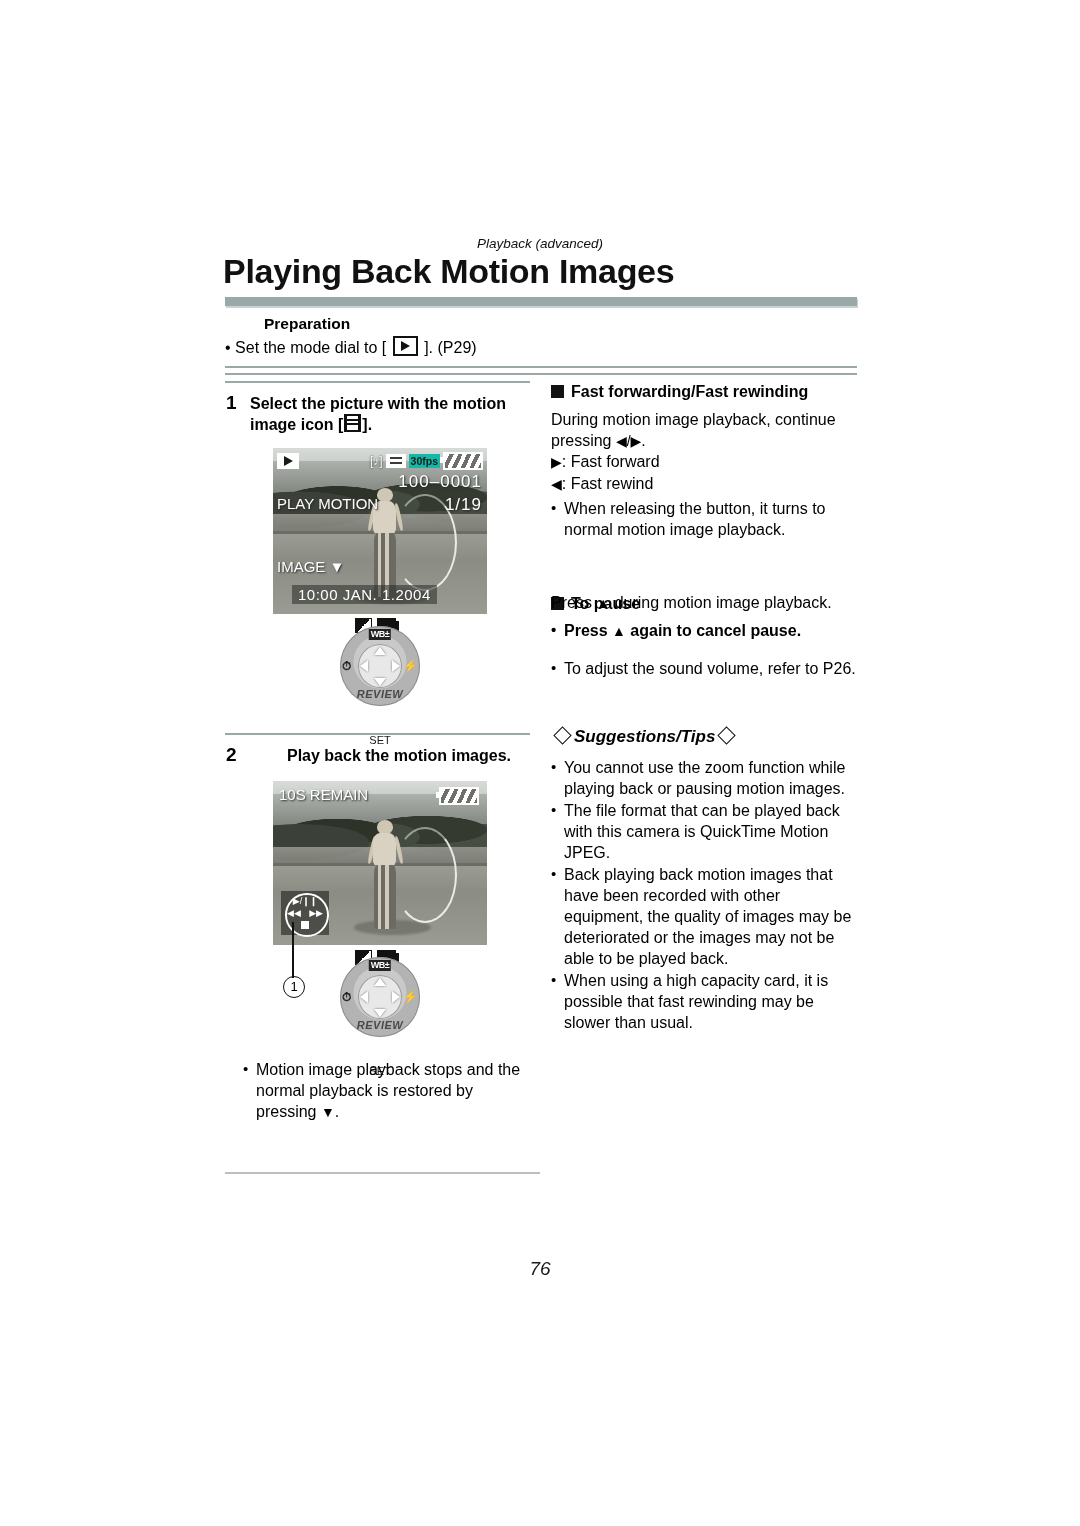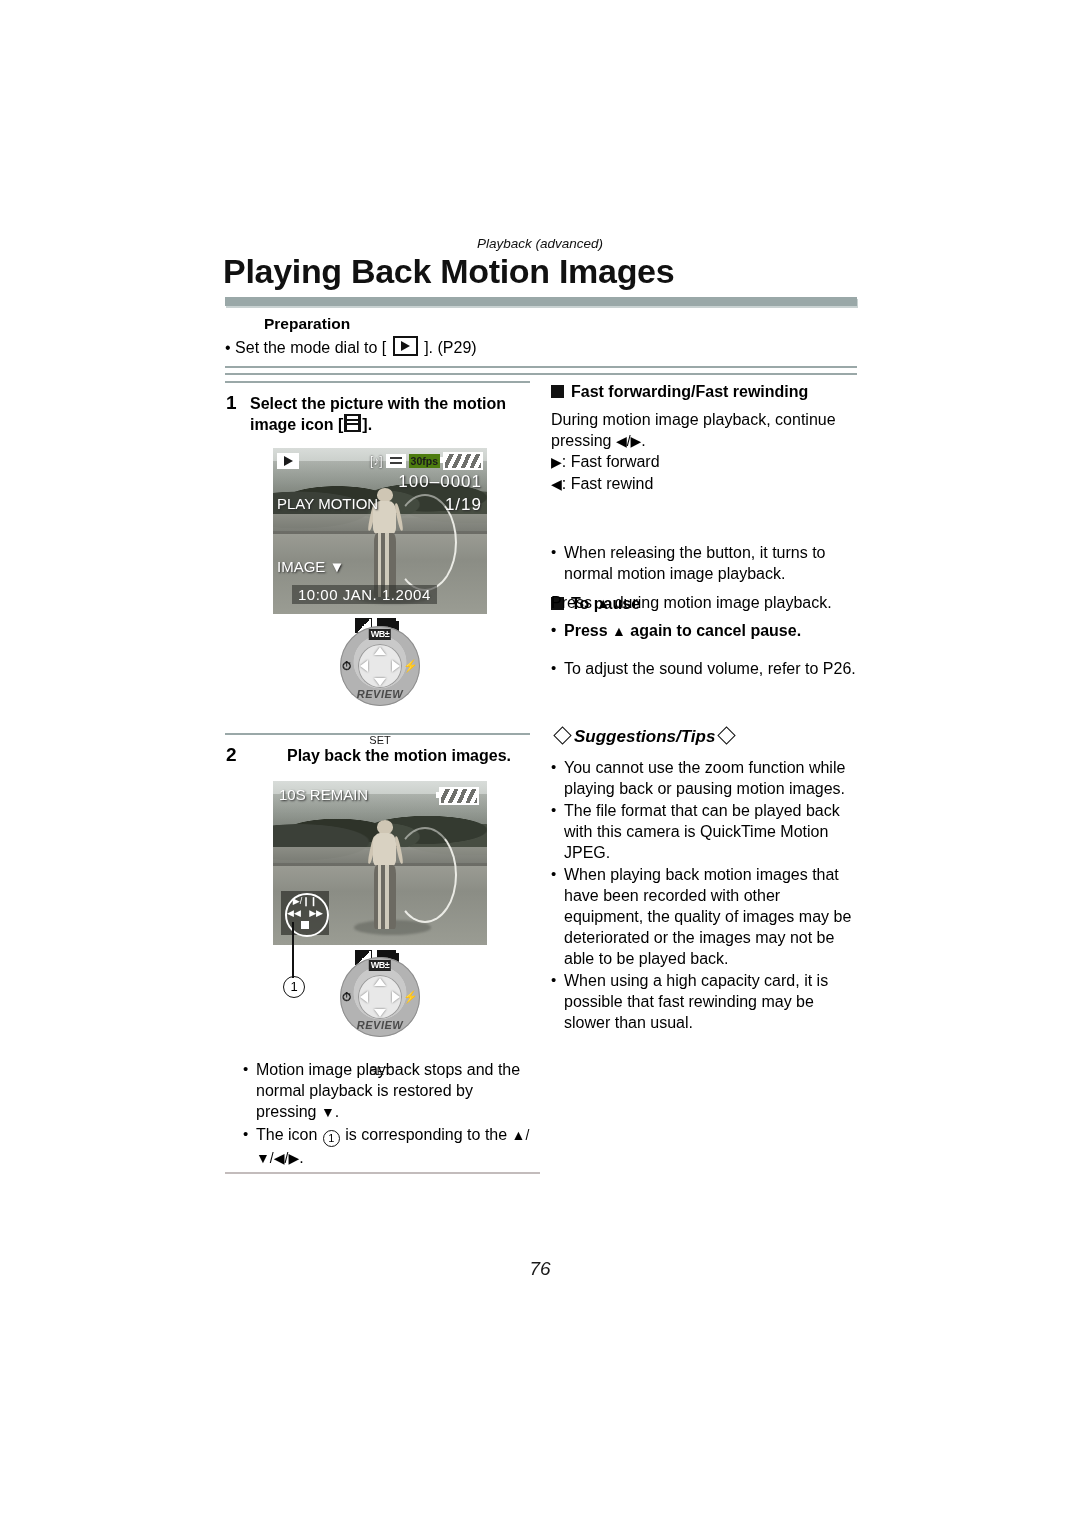--- a/index.html
+++ b/index.html
@@ -187,21 +187,21 @@
   .osd-film {
     width: 16px; height: 14px; background:#fff; position: relative;
     border-left:2px solid #fff; border-right:2px solid #fff;
   }
   .osd-film::before, .osd-film::after {
     content:""; position:absolute; left:2px; right:2px; height:2px; background:#3a3a3a;
   }
   .osd-film::before { top:3px; }
   .osd-film::after  { top:8px; }
   .osd-fps {
-    background:#4d7c0f; color:#1a1a1a; font-size:10.5px; font-weight:bold;
+    background:#14b8a6; color:#1a1a1a; font-size:10.5px; font-weight:bold;
     padding: 0 2px; line-height: 14px; height: 14px;
   }
   .osd-batt {
     width: 36px; height: 14px; border: 2px solid #fff; position: relative;
     background: repeating-linear-gradient(115deg,#fff 0 4px,#6e6f6b 4px 8px);
   }
   .osd-batt::after {
     content:""; position:absolute; left:-5px; top:3px; width:3px; height:6px; background:#fff;
   }
   .osd-filenum {
@@ -357,21 +357,21 @@
   .bullet-list li::before {
     content: "\2022"; position: absolute; left: 0; top: -1px; font-size: 15px;
   }
 
   #left-notes { left: 243px; top: 1059px; width: 290px; }
 
   
   #r-ff-head   { left: 551px; top: 381px; width: 320px; font-size:16px; font-weight:bold; }
   #r-ff-body   { left: 551px; top: 409px; width: 310px; }
   #r-ff-list   { left: 551px; top: 451px; width: 310px; }
-  #r-ff-note   { left: 551px; top: 498px; width: 310px; margin-top: 44px; }
+  #r-ff-note   { left: 551px; top: 498px; width: 310px; }
   #r-pause-head{ left: 551px; top: 565px; width: 320px; font-size:16px; font-weight:bold;margin-top:28px; }
   #r-pause-body{ left: 551px; top: 592px; width: 310px; }
   #r-pause-list{ left: 551px; top: 620px; width: 310px; }
   #r-tips-head { left: 551px; top: 726px; width: 320px;
                  font-size: 17px; font-weight: bold; font-style: italic; }
   #r-tips-list { left: 551px; top: 757px; width: 310px; }
 
   .sqbullet {
     display:inline-block; width: 13px; height: 13px; background:#111;
     vertical-align: -1px; margin-right: 7px;
@@ -520,21 +520,20 @@
       <div class="dial-side ds-left">⏱</div>
       <div class="dial-side ds-right">⚡</div>
       <div class="review-text">REVIEW</div>
     </div>
     <div class="set-text">SET</div>
   </div>
 
   <div class="bodytext" id="left-notes">
     <ul class="bullet-list">
       <li><span>Motion image playback stops and the normal playback is restored by pressing </span><span class="glyph">▼</span><span>.</span></li>
-      <li><span>The icon </span><span class="circled-1">1</span><span> is corresponding to the </span><span class="glyph">▲/▼/◀/▶</span><span>.</span></li>
     </ul>
   </div>
 
   <div class="bodytext" id="r-ff-head">
     <span class="sqbullet"></span><span>Fast forwarding/Fast rewinding</span>
   </div>
   <div class="bodytext" id="r-ff-body">
     <span>During motion image playback, continue pressing </span><span class="glyph">◀/▶</span><span>.</span>
   </div>
   <div class="bodytext" id="r-ff-list">
@@ -560,20 +559,20 @@
     </ul>
   </div>
 
   <div class="bodytext" id="r-tips-head">
     <span class="diamond"></span><span>Suggestions/Tips</span><span class="diamond"></span>
   </div>
   <div class="bodytext" id="r-tips-list">
     <ul class="bullet-list">
       <li>You cannot use the zoom function while playing back or pausing motion images.</li>
       <li>The file format that can be played back with this camera is QuickTime Motion JPEG.</li>
-      <li>When playing back motion images that have been recorded with other equipment, the quality of images may be deteriorated or the images may not be able to be played back.</li>
+      <li>Back playing back motion images that have been recorded with other equipment, the quality of images may be deteriorated or the images may not be able to be played back.</li>
       <li>When using a high capacity card, it is possible that fast rewinding may be slower than usual.</li>
     </ul>
   </div>
 
   <div class="page-number">76</div>
 
 </div>
 
 </body></html>

